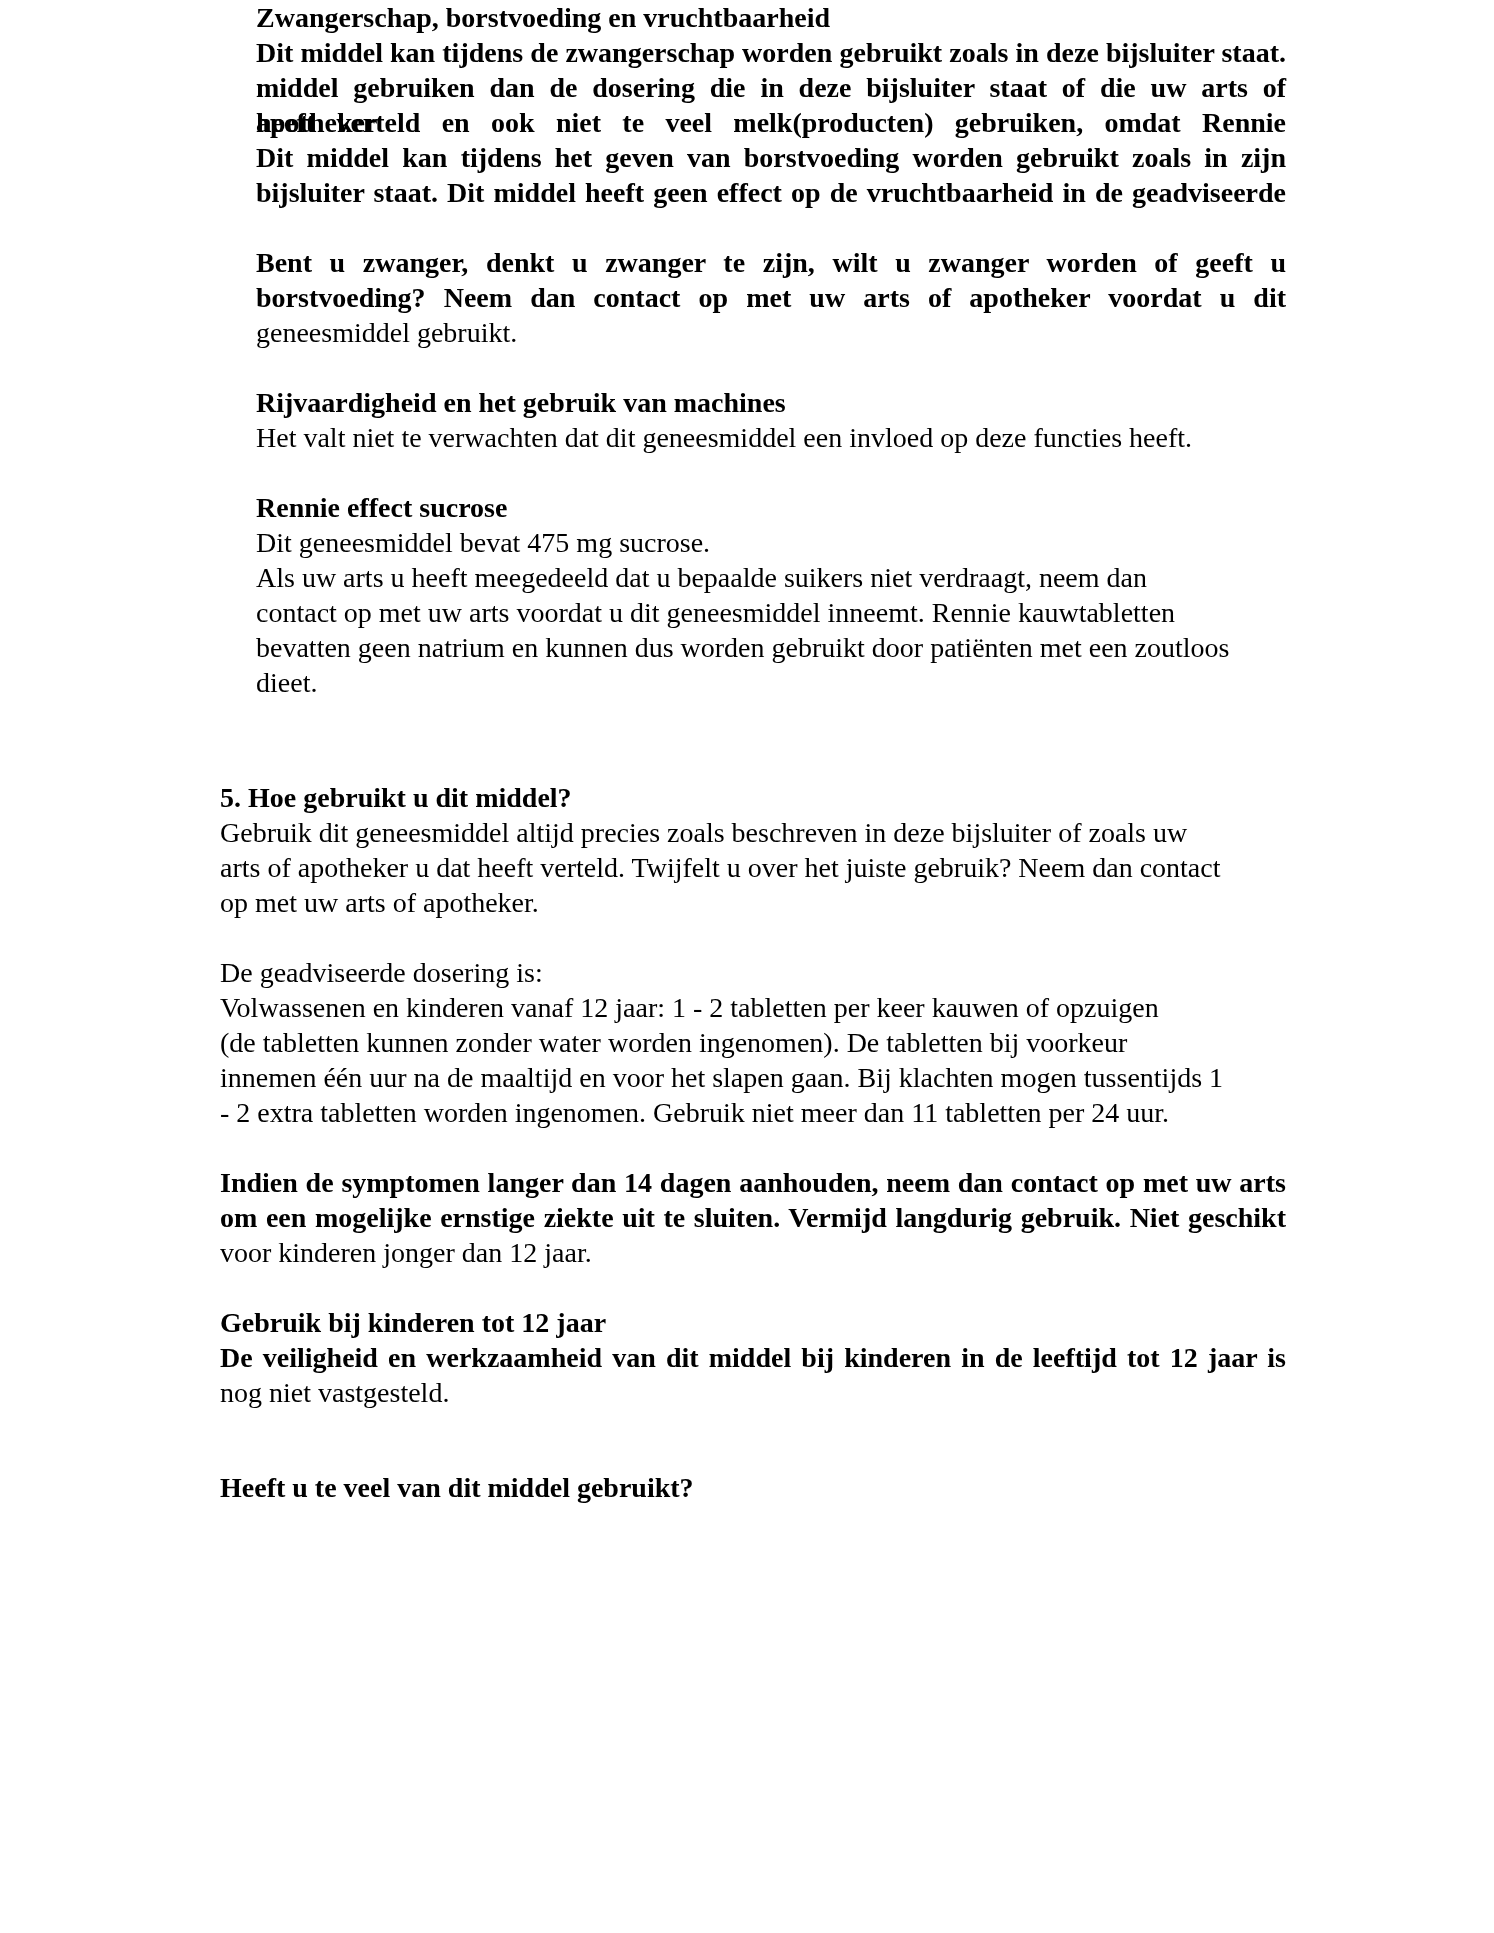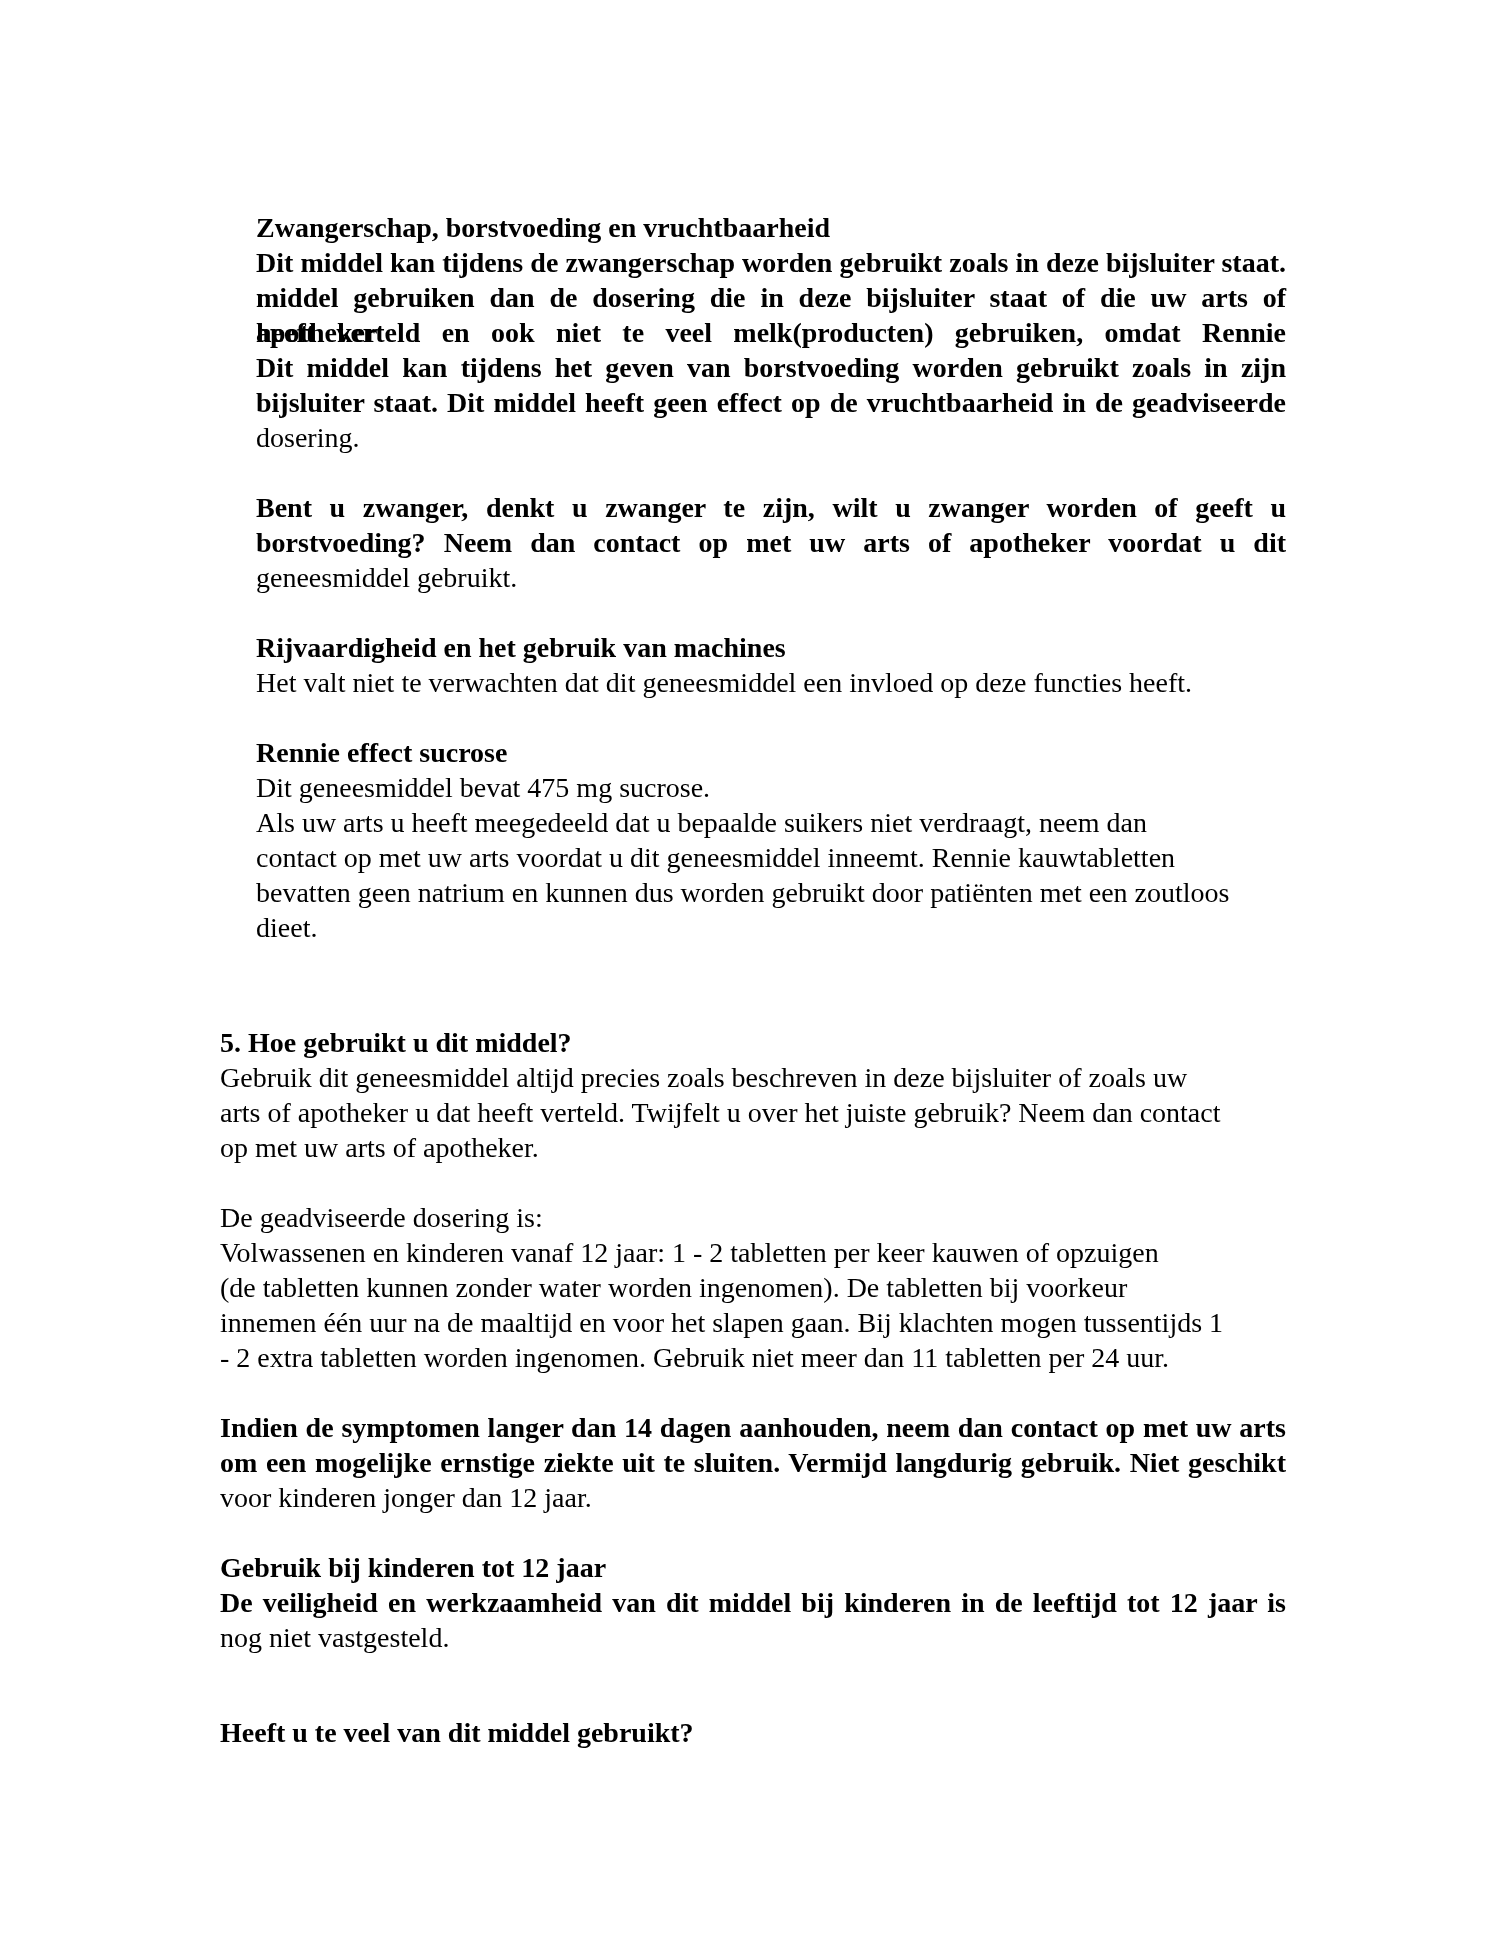--- a/index.html
+++ b/index.html
@@ -8,41 +8,40 @@
     width: 1494px;
     height: 1933px;
     background: #ffffff;
     color: #000000;
     font-family: "Liberation Serif", "DejaVu Serif", serif;
     font-size: 28px;
     line-height: 35px;
     overflow: hidden;
   }
   .sec { box-sizing: content-box; }
-  .sec1 { padding-top: 210px; padding-left: 256px; width: 1030px; }
+  .sec1 { padding-left: 256px; width: 1030px; }
   .sec2 { margin-top: 80px; padding-left: 220px; width: 1066px; }
   .line { height: 35px; white-space: nowrap; }
   .line.j { white-space: normal; text-align: justify; text-align-last: justify; font-weight: bold; }
   .line.heading { font-weight: bold; }
   .blank { height: 35px; }
   .gap { height: 60px; }
   b { font-weight: normal; }
 </style>
 </head>
 <body>
 
 <div class="page">
   <div class="sec sec1">
       <div class="line heading">Zwangerschap, borstvoeding en vruchtbaarheid</div>
       <div class="line j">Dit middel kan tijdens de zwangerschap worden gebruikt zoals in deze bijsluiter staat.</div>
       <div class="line j">middel gebruiken dan de dosering die in deze bijsluiter staat of die uw arts of apotheker</div>
       <div class="line j">heeft verteld en ook niet te veel melk(producten) gebruiken, omdat Rennie</div>
       <div class="line j">Dit middel kan tijdens het geven van borstvoeding worden gebruikt zoals in zijn</div>
       <div class="line j">bijsluiter staat. Dit middel heeft geen effect op de vruchtbaarheid in de geadviseerde</div>
-      <div class="line">dosering.</div>
       <div class="blank"></div>
       <div class="line j">Bent u zwanger, denkt u zwanger te zijn, wilt u zwanger worden of geeft u</div>
       <div class="line j">borstvoeding? Neem dan contact op met uw arts of apotheker voordat u dit</div>
       <div class="line">geneesmiddel gebruikt.</div>
       <div class="blank"></div>
       <div class="line heading">Rijvaardigheid en het gebruik van machines</div>
       <div class="line">Het valt niet te verwachten dat dit geneesmiddel een invloed op deze functies heeft.</div>
       <div class="blank"></div>
       <div class="line heading">Rennie effect sucrose</div>
       <div class="line">Dit geneesmiddel bevat 475 mg sucrose.</div>

